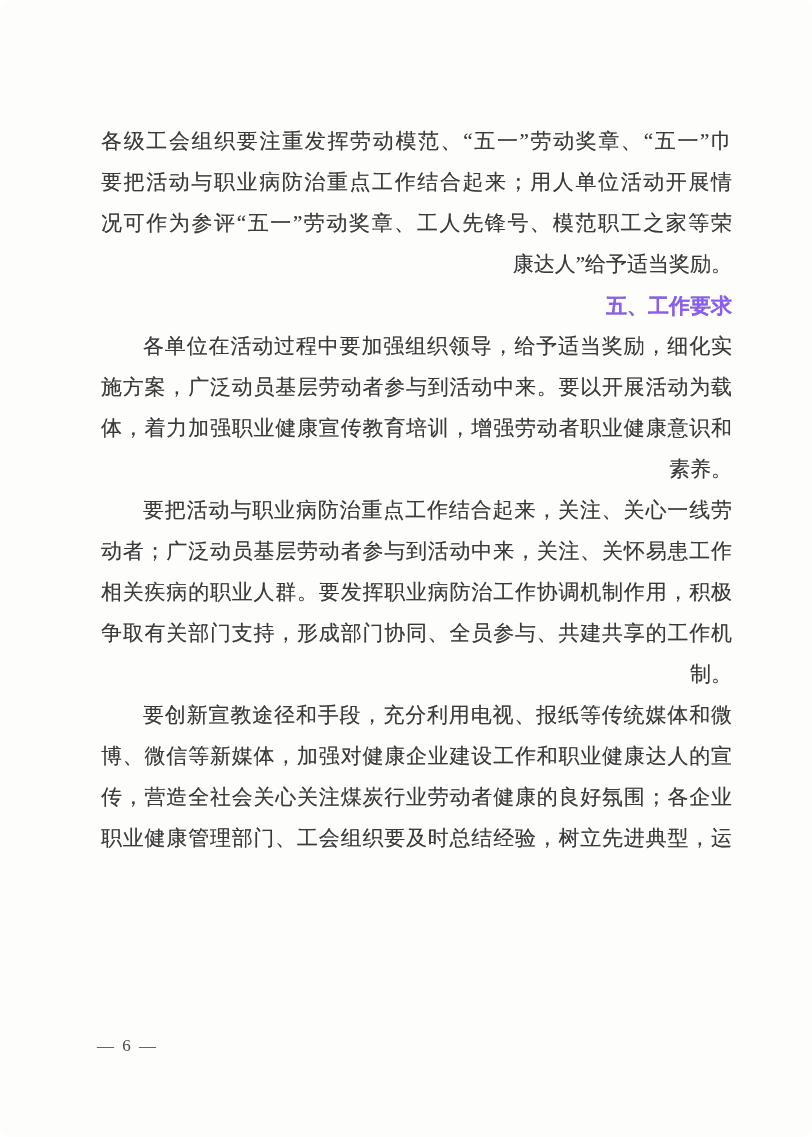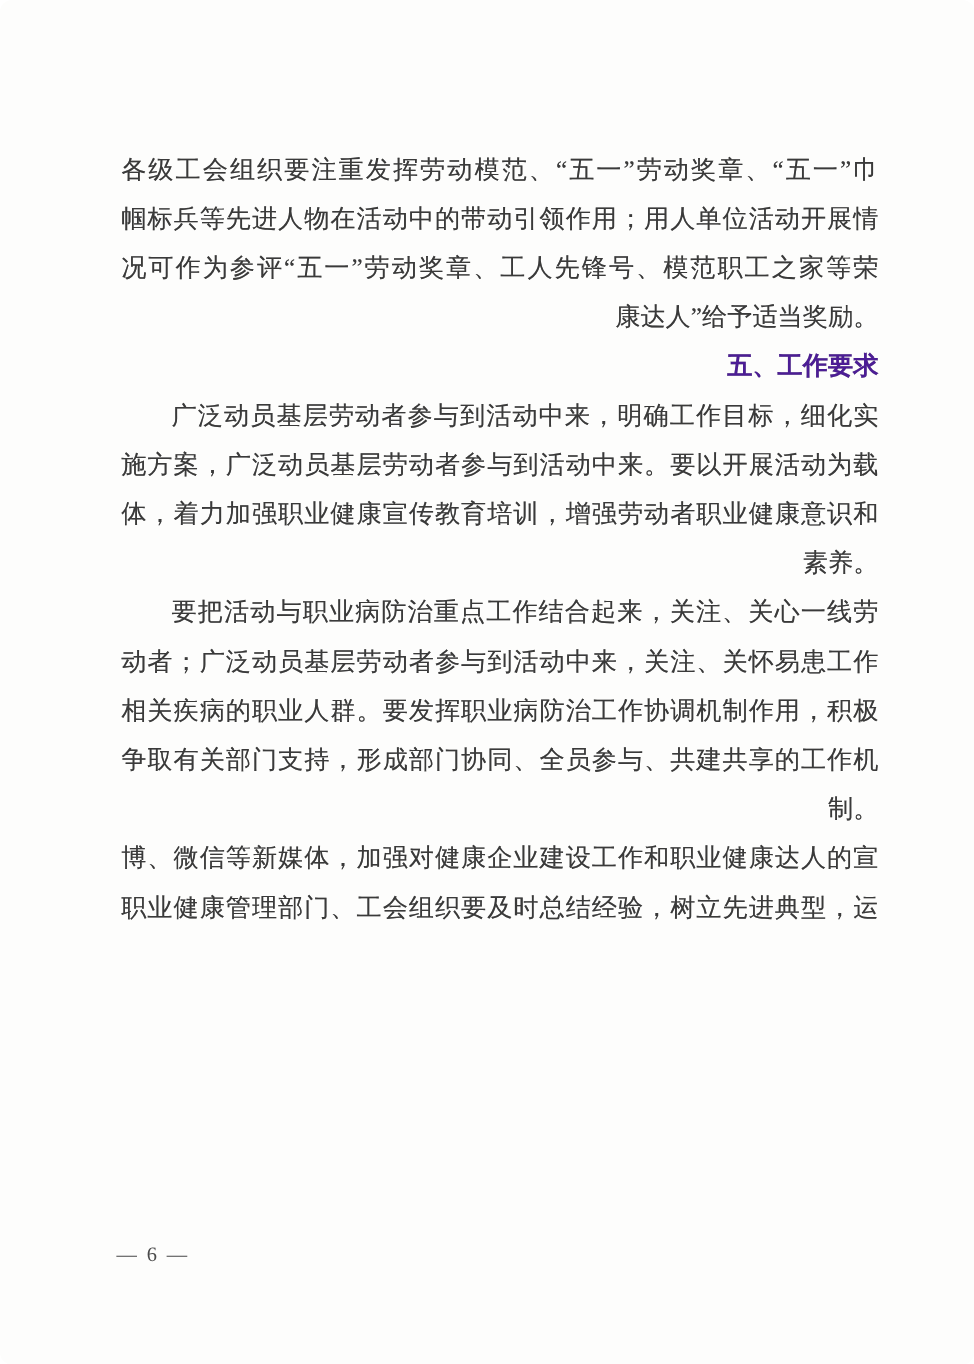--- a/index.html
+++ b/index.html
@@ -36,21 +36,21 @@
     white-space: normal;
     text-align: justify;
     text-align-last: justify;
   }
   .ln.indent {
     text-indent: 42px;
   }
   .ln.head {
     font-family: "Liberation Sans", sans-serif;
     font-weight: bold;
-    color: #4c1d95;
+    color: #8b5cf6;
   }
   .ln.sub {
     color: #3d3d3d;
   }
   .page-number {
     position: absolute;
     left: 97px;
     top: 1033px;
     font-size: 17px;
     line-height: 26px;
@@ -58,30 +58,32 @@
     color: #4a4a4a;
     font-family: "Liberation Serif", serif;
   }
 </style>
 </head>
 <body>
 
 <div class="page">
   <div class="body-text">
     <div class="ln j">各级工会组织要注重发挥劳动模范、“五一”劳动奖章、“五一”巾</div>
-    <div class="ln j">帼标兵等先进人物在活动中的带动引领作用；用人单位活动开展情</div>
+    <div class="ln j">要把活动与职业病防治重点工作结合起来；用人单位活动开展情</div>
     <div class="ln j">况可作为参评“五一”劳动奖章、工人先锋号、模范职工之家等荣</div>
     <div class="ln">康达人”给予适当奖励。</div>
     <div class="ln head indent">五、工作要求</div>
-    <div class="ln j indent">广泛动员基层劳动者参与到活动中来，明确工作目标，细化实</div>
+    <div class="ln j indent">各单位在活动过程中要加强组织领导，给予适当奖励，细化实</div>
     <div class="ln j">施方案，广泛动员基层劳动者参与到活动中来。要以开展活动为载</div>
     <div class="ln j">体，着力加强职业健康宣传教育培训，增强劳动者职业健康意识和</div>
     <div class="ln">素养。</div>
     <div class="ln j indent">要把活动与职业病防治重点工作结合起来，关注、关心一线劳</div>
     <div class="ln j">动者；广泛动员基层劳动者参与到活动中来，关注、关怀易患工作</div>
     <div class="ln j">相关疾病的职业人群。要发挥职业病防治工作协调机制作用，积极</div>
     <div class="ln j">争取有关部门支持，形成部门协同、全员参与、共建共享的工作机</div>
     <div class="ln">制。</div>
+    <div class="ln j indent">要创新宣教途径和手段，充分利用电视、报纸等传统媒体和微</div>
     <div class="ln j">博、微信等新媒体，加强对健康企业建设工作和职业健康达人的宣</div>
+    <div class="ln j">传，营造全社会关心关注煤炭行业劳动者健康的良好氛围；各企业</div>
     <div class="ln j">职业健康管理部门、工会组织要及时总结经验，树立先进典型，运</div>
   </div>
   <div class="page-number">— 6 —</div>
 </div>
 
 </body></html>

